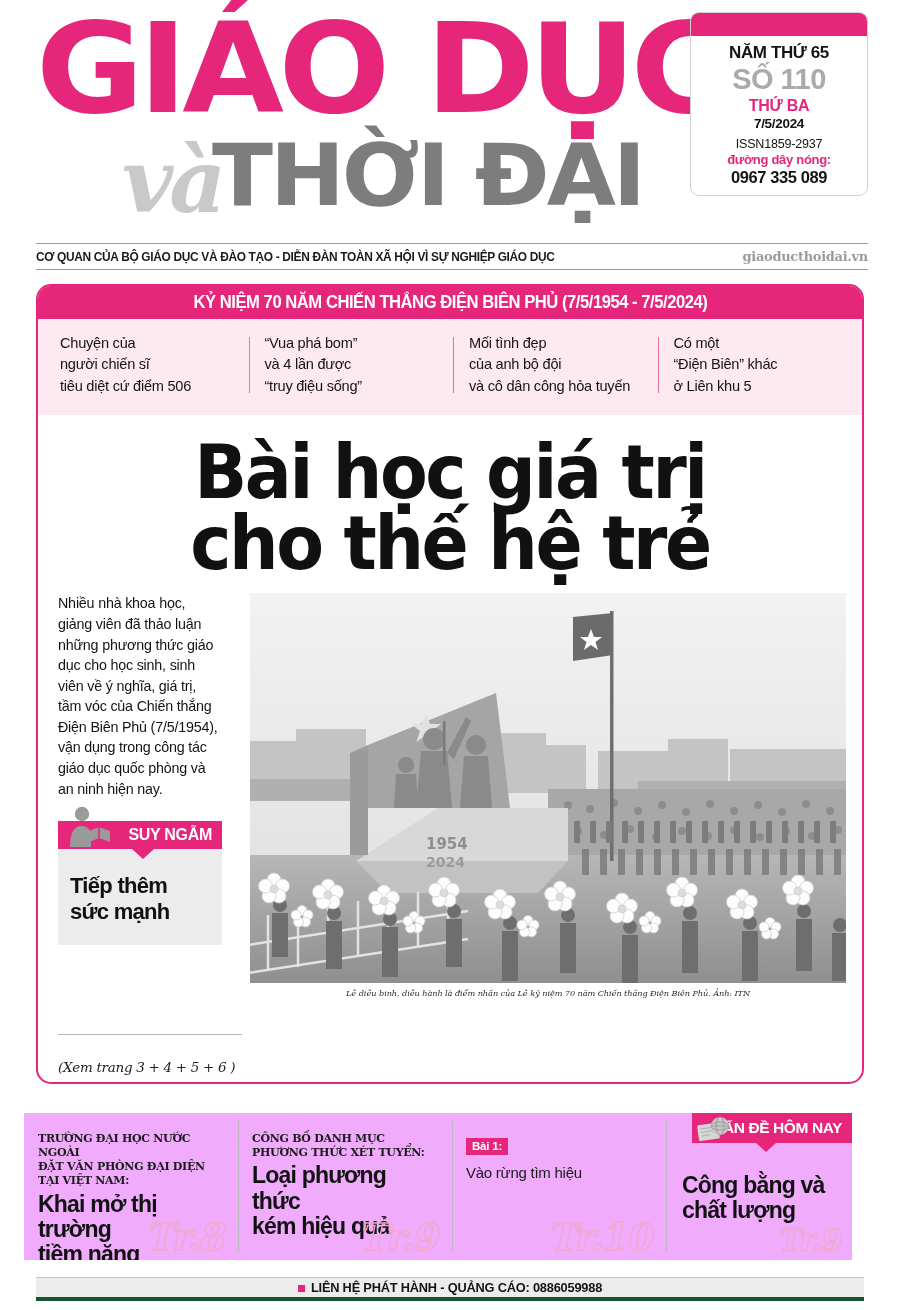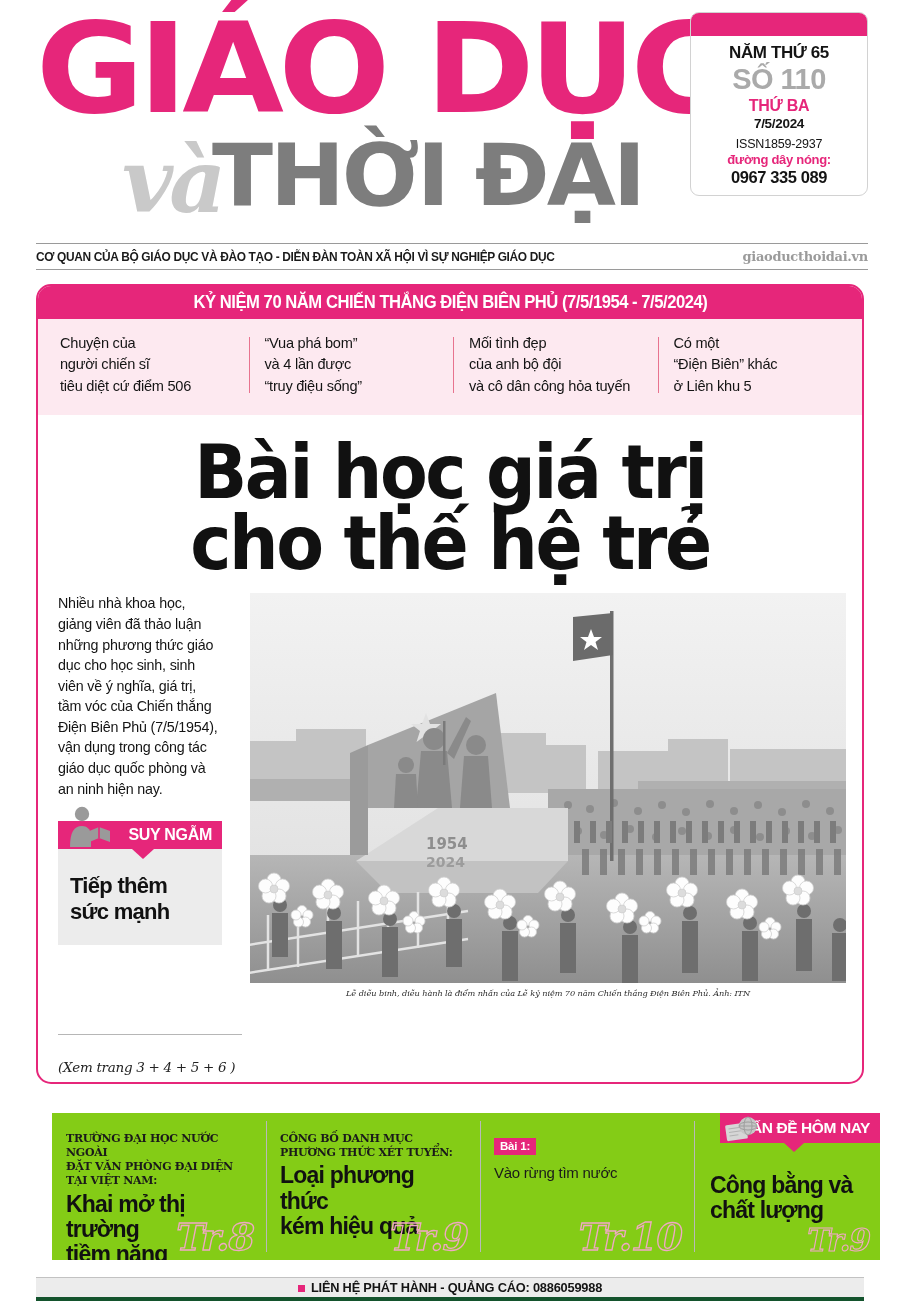--- a/index.html
+++ b/index.html
@@ -343,26 +343,26 @@
     font-family: "DejaVu Serif", serif;
     font-style: italic;
     font-size: 13.5px;
     color: #222;
     letter-spacing: -0.3px;
   }
 
   
   .bottom-row {
     position: absolute;
-    left: 52px;
+    left: 24px;
     top: 1113px;
     width: 828px;
     height: 147px;
     display: flex;
-    background: #84cc16;
+    background: #f0abfc;
   }
   .bbox {
     flex: 1;
     position: relative;
     padding: 18px 14px 0 14px;
     box-sizing: border-box;
     overflow: hidden;
   }
   .bbox + .bbox::before {
     content: "";
@@ -870,21 +870,21 @@
   <div class="bbox">
     <div class="bbox-kicker" style="white-space:pre-line">CÔNG BỐ DANH MỤC
 PHƯƠNG THỨC XÉT TUYỂN:</div>
     <div class="bbox-title" style="white-space:pre-line">Loại phương thức
 kém hiệu quả</div>
     <div class="pageref">Tr.9</div>
   </div>
 
   <div class="bbox">
     <div class="badge-bai">Bài 1:</div>
-    <div class="bbox-sub">Vào rừng tìm nước</div>
+    <div class="bbox-sub">Vào rừng tìm hiệu</div>
     <div class="pageref">Tr.10</div>
   </div>
 
   <div class="bbox today">
     <div class="today-head">
       <svg class="globe-icon" viewBox="0 0 40 28">
         <rect x="2" y="9" width="21" height="16" rx="1.5" fill="#d6d6d6" transform="rotate(-8 12 17)"></rect>
         <g stroke="#b2b2b2" stroke-width="1.1" transform="rotate(-8 12 17)">
           <path d="M5 13 H19"></path>
             <path d="M5 16.5 H19"></path>

